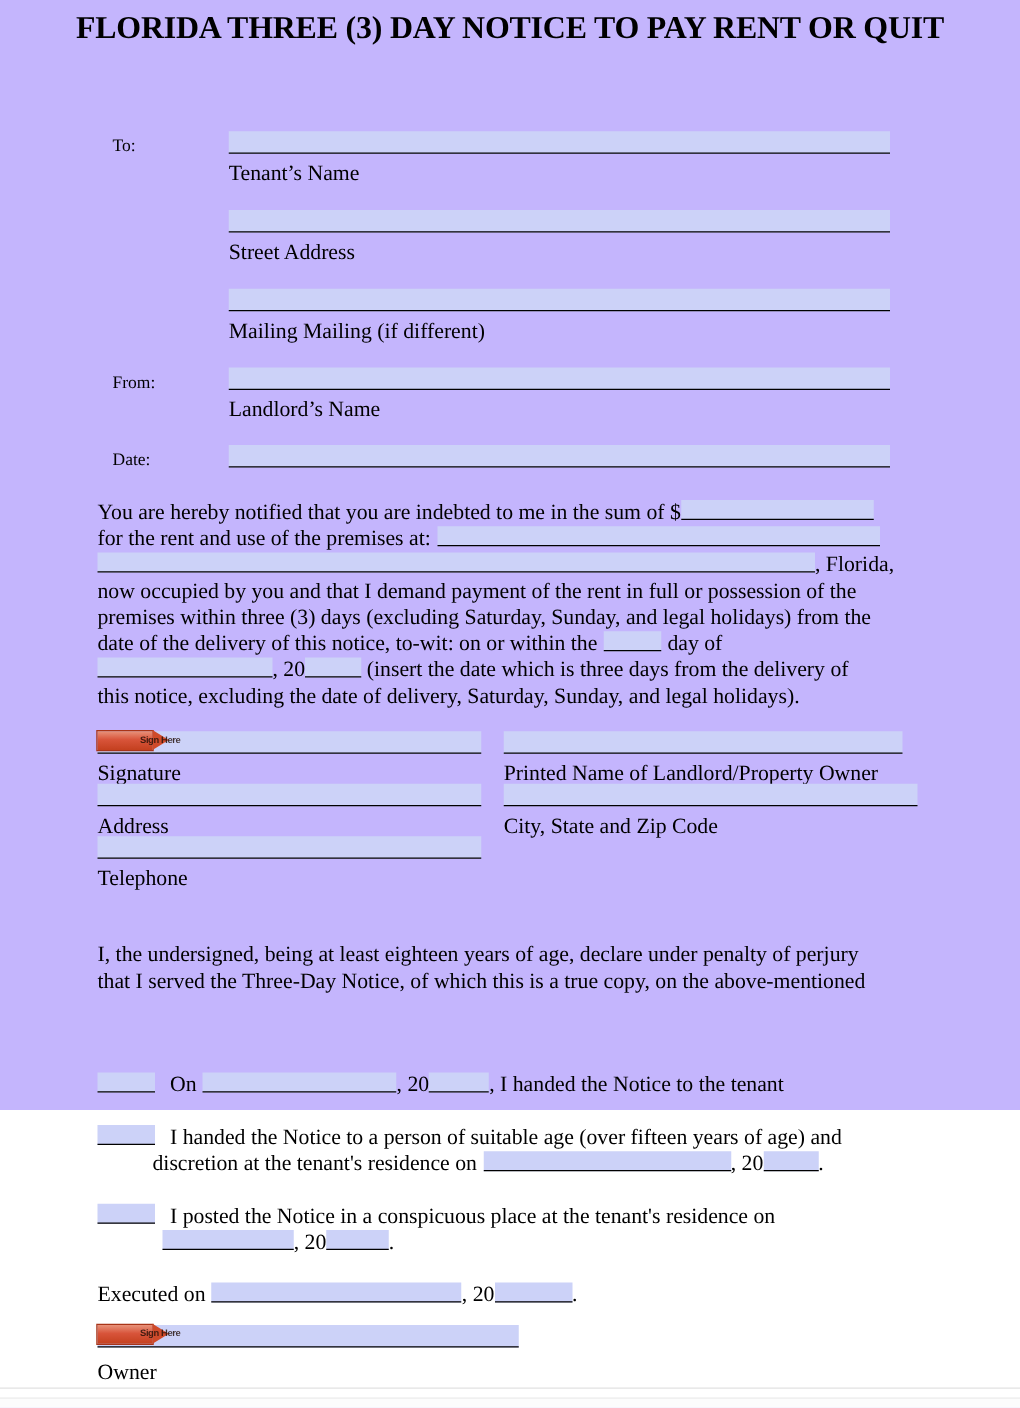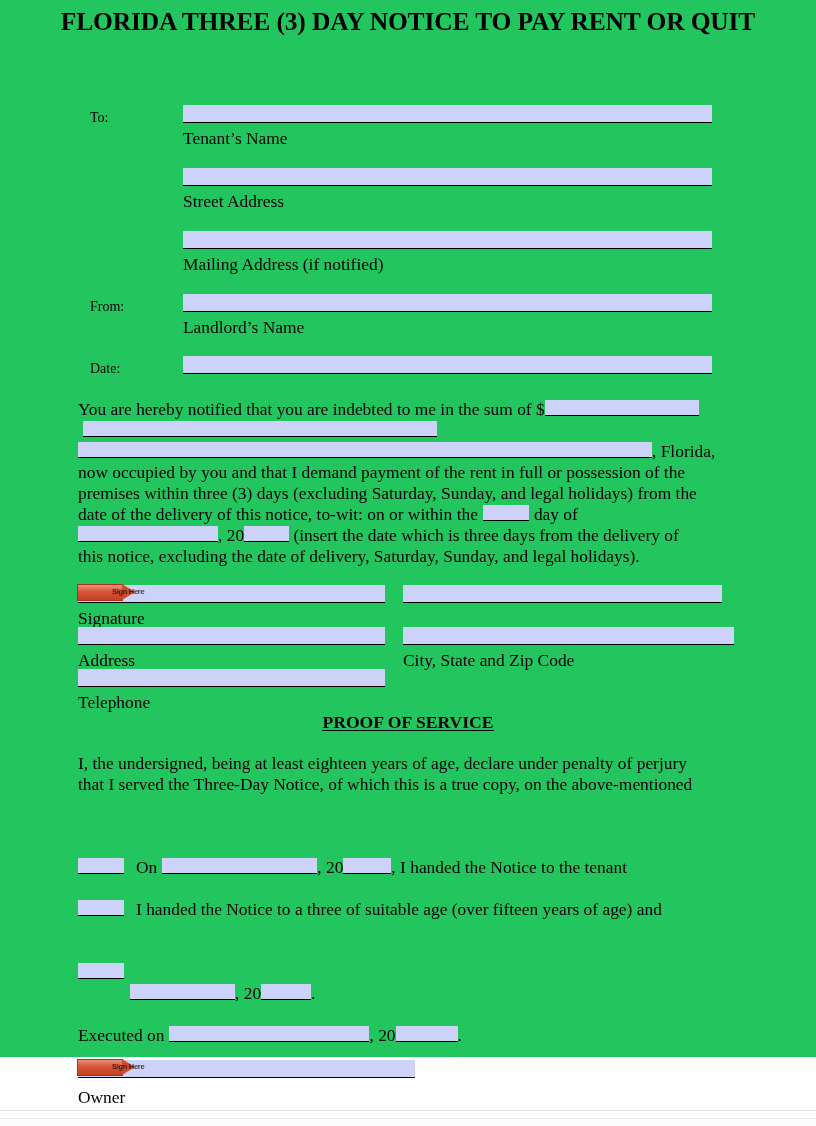--- a/index.html
+++ b/index.html
@@ -15,22 +15,22 @@
     overflow: hidden;
     font-family: "Liberation Serif", "DejaVu Serif", serif;
     color: #000000;
     -webkit-font-smoothing: antialiased;
   }
 
   .page {
     position: absolute;
     left: 0; top: 0;
     width: 816px;
-    height: 1057px;
-    background: #22c55e;
+    height: 888px;
+    background: #c4b5fd;
   }
 
   
   .doc-title {
     position: absolute;
     left: 0;
     top: 7px;
     width: 816px;
     text-align: center;
     font-size: 25.5px;
@@ -158,35 +158,35 @@
 
   <div class="t" style="left:78px; top:107px;">To:</div>
 
   <div class="fld" style="left:183px; top:105px; width:529px; height:17px;"></div>
   <div class="flabel" style="left:183px; top:128px;">Tenant’s Name</div>
 
   <div class="fld" style="left:183px; top:168px; width:529px; height:17px;"></div>
   <div class="flabel" style="left:183px; top:191px;">Street Address</div>
 
   <div class="fld" style="left:183px; top:231px; width:529px; height:17px;"></div>
-  <div class="flabel" style="left:183px; top:254px;">Mailing Address (if notified)</div>
+  <div class="flabel" style="left:183px; top:254px;">Mailing Mailing (if different)</div>
 
   <div class="t" style="left:78px; top:296px;">From:</div>
   <div class="fld" style="left:183px; top:294px; width:529px; height:17px;"></div>
   <div class="flabel" style="left:183px; top:317px;">Landlord’s Name</div>
 
   <div class="t" style="left:78px; top:358px;">Date:</div>
   <div class="fld" style="left:183px; top:356px; width:529px; height:17px;"></div>
 
   <div class="para" style="left:78px; top:399px;">
     <span>You are hereby notified that you are indebted to me in the sum of $</span><span class="ifld" style="width:154px;"></span>
   </div>
 
   <div class="para" style="left:78px; top:420px;">
-    <span class="ifld" style="width:354px; margin-left:5px;"></span>
+    <span>for the rent and use of the premises at:</span><span class="ifld" style="width:354px; margin-left:5px;"></span>
   </div>
 
   <div class="para" style="left:78px; top:441px;">
     <span class="ifld" style="width:574px;"></span><span>, Florida,</span>
   </div>
 
   <div class="para" style="left:78px; top:462px;">now occupied by you and that I demand payment of the rent in full or possession of the</div>
   <div class="para" style="left:78px; top:483px;">premises within three (3) days (excluding Saturday, Sunday, and legal holidays) from the</div>
 
   <div class="para" style="left:78px; top:504px;">
@@ -208,41 +208,42 @@
   </div>
   <div class="flabel" style="left:78px; top:608px;">Signature</div>
 
   <div class="fld" style="left:78px; top:627px; width:307px; height:17px;"></div>
   <div class="flabel" style="left:78px; top:650px;">Address</div>
 
   <div class="fld" style="left:78px; top:669px; width:307px; height:17px;"></div>
   <div class="flabel" style="left:78px; top:692px;">Telephone</div>
 
   <div class="fld" style="left:403px; top:585px; width:319px; height:17px;"></div>
+  <div class="flabel" style="left:403px; top:608px;">Printed Name of Landlord/Property Owner</div>
 
   <div class="fld" style="left:403px; top:627px; width:331px; height:17px;"></div>
   <div class="flabel" style="left:403px; top:650px;">City, State and Zip Code</div>
 
-  <div class="section-head" style="left:0; top:712px; width:816px; text-align:center;">
-    <span style="text-decoration:underline;">PROOF OF SERVICE</span>
-  </div>
 
   <div class="para" style="left:78px; top:774px;">that I served the Three-Day Notice, of which this is a true copy, on the above-mentioned</div>
   <div class="para" style="left:78px; top:753px;">I, the undersigned, being at least eighteen years of age, declare under penalty of perjury</div>
 
   <div class="para" style="left:78px; top:857px;">
     <span class="ifld" style="width:46px;"></span><span style="display:inline-block; width:12px;"></span><span>On</span><span class="ifld" style="width:155px; margin-left:5px;"></span><span>, 20</span><span class="ifld" style="width:48px;"></span><span>, I handed the Notice to the tenant</span>
   </div>
 
   <div class="para" style="left:78px; top:899px;">
-    <span class="ifld" style="width:46px;"></span><span style="display:inline-block; width:12px;"></span><span>I handed the Notice to a three of suitable age (over fifteen years of age) and</span>
+    <span class="ifld" style="width:46px;"></span><span style="display:inline-block; width:12px;"></span><span>I handed the Notice to a person of suitable age (over fifteen years of age) and</span>
+  </div>
+  <div class="para" style="left:122px; top:920px;">
+    <span>discretion at the tenant's residence on</span><span class="ifld" style="width:198px; margin-left:5px;"></span><span>, 20</span><span class="ifld" style="width:44px;"></span><span>.</span>
   </div>
 
   <div class="para" style="left:78px; top:962px;">
-    <span class="ifld" style="width:46px;"></span><span style="display:inline-block; width:12px;"></span>
+    <span class="ifld" style="width:46px;"></span><span style="display:inline-block; width:12px;"></span><span>I posted the Notice in a conspicuous place at the tenant's residence on</span>
   </div>
   <div class="para" style="left:130px; top:983px;">
     <span class="ifld" style="width:105px;"></span><span>, 20</span><span class="ifld" style="width:50px;"></span><span>.</span>
   </div>
 
   <div class="para" style="left:78px; top:1025px;">
     <span>Executed on</span><span class="ifld" style="width:200px; margin-left:5px;"></span><span>, 20</span><span class="ifld" style="width:62px;"></span><span>.</span>
   </div>
 
   <div class="fld" style="left:78px; top:1060px; width:337px; height:17px;"></div>

